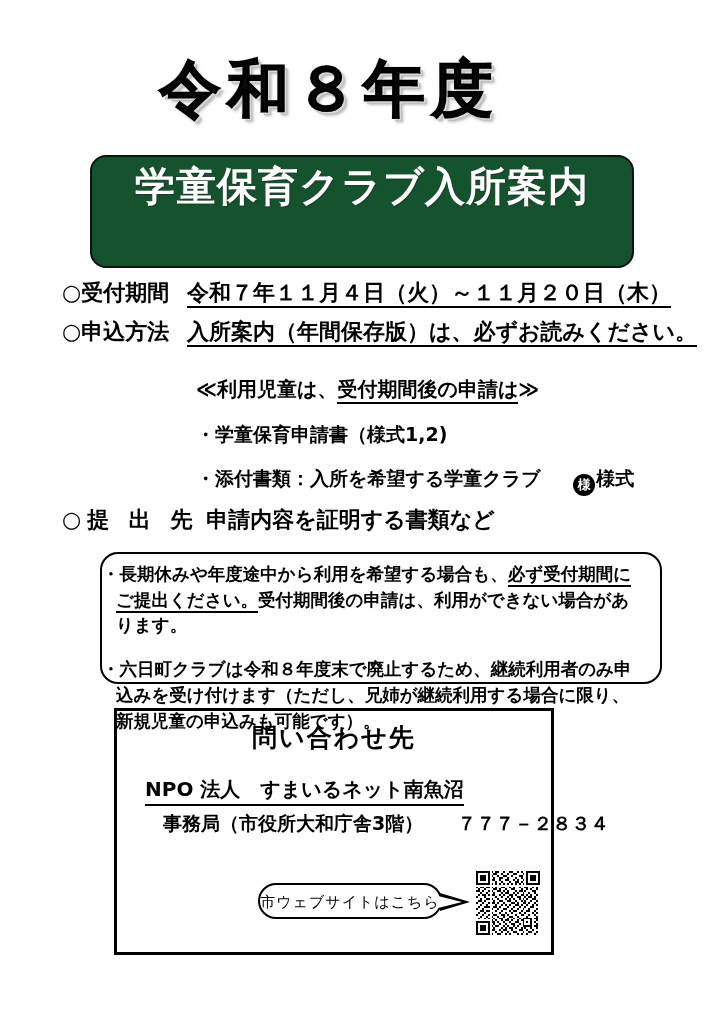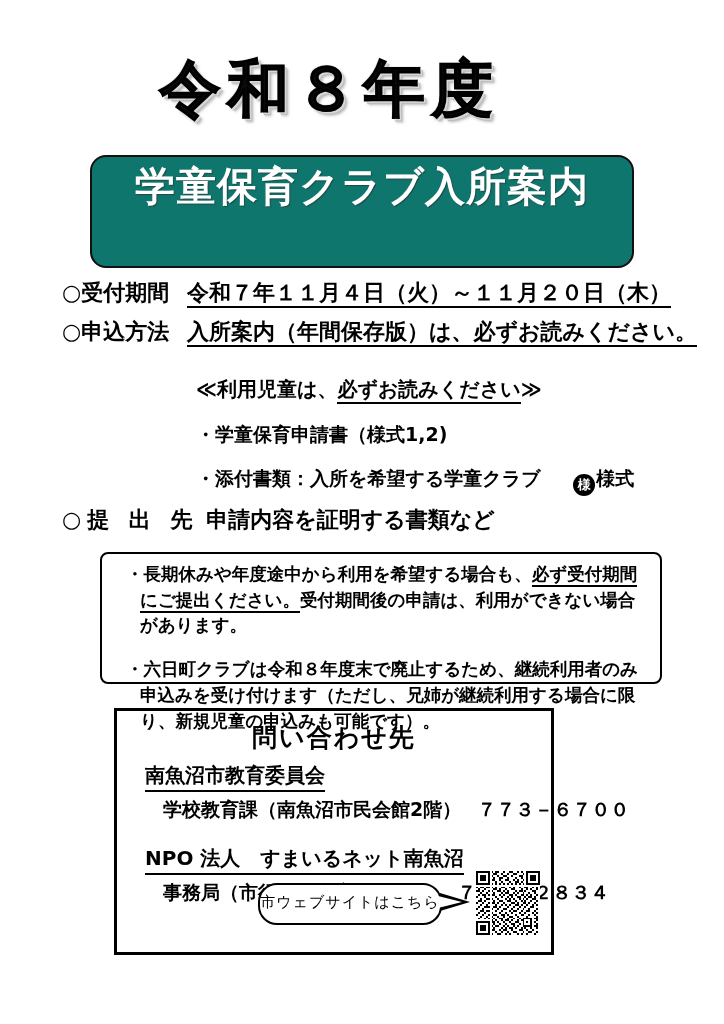--- a/index.html
+++ b/index.html
@@ -40,21 +40,21 @@
     line-height: 1;
   }
 
   
   .banner {
     position: absolute;
     left: 90px;
     top: 155px;
     width: 544px;
     height: 113px;
-    background: #0f766e;
+    background: #14532d;
     border: 2px solid #111111;
     border-radius: 16px;
     box-sizing: border-box;
     text-align: center;
     padding-top: 4px;
   }
   .banner-main {
     font-family: "DejaVu Sans", "Liberation Sans", sans-serif;
     font-size: 40px;
     font-weight: 700;
@@ -132,23 +132,23 @@
   }
 
   
   .notes-box {
     position: absolute;
     left: 100px;
     top: 552px;
     width: 562px;
     height: 132px;
     border: 2px solid #000;
-    border-radius: 8px;
+    border-radius: 18px;
     box-sizing: border-box;
-    padding: 8px 14px 6px 24px;
+    padding: 8px 14px 6px 0;
   }
   .note-item {
     font-family: "DejaVu Sans", "Liberation Sans", sans-serif;
     font-size: 17.5px;
     font-weight: 700;
     line-height: 1.47;
     text-indent: -14px;
     padding-left: 14px;
     letter-spacing: 0px;
   }
@@ -191,21 +191,21 @@
     white-space: nowrap;
   }
   .org-phone { margin-left: 16px; }
 
   
   .bubble {
     position: absolute;
     left: 258px;
     top: 883px;
     width: 184px;
-    height: 42px;
+    height: 36px;
     border: 2px solid #000;
     border-radius: 19px;
     box-sizing: border-box;
     font-family: "DejaVu Sans", "Liberation Sans", sans-serif;
     font-size: 15px;
     font-weight: 400;
     text-align: center;
     line-height: 34px;
     background: #fff;
     letter-spacing: 1px;
@@ -255,21 +255,21 @@
   <span class="field-label">○受付期間</span>
   <span class="field-value nogap">令和７年１１月４日（火）～１１月２０日（木）</span>
 </div>
 
 <div class="field-row row-method">
   <span class="field-label">○申込方法</span>
   <span class="field-value nogap">入所案内（年間保存版）は、必ずお読みください。</span>
 </div>
 
 <div class="sub-line sub-annual">
-  <span>≪利用児童は、</span><span class="u">必ずお読みください</span><span>≫</span>
+  <span>≪利用児童は、</span><span class="u">受付期間後の申請は</span><span>≫</span>
 </div>
 
 <div class="sub-line sub-form">・学童保育申請書（様式1,2)</div>
 
 <div class="sub-line sub-attach">
   <span>・添付書類：入所を希望する学童クラブ</span>
   <span style="display:inline-block;width:26px;"></span><span class="circle-mark">様</span><span>様式</span>
 </div>
 
 <div class="field-row row-submit">
@@ -282,26 +282,20 @@
     <span>・長期休みや年度途中から利用を希望する場合も、</span><span class="u">必ず受付期間にご提出ください。</span><span>受付期間後の申請は、利用ができない場合があります。</span>
   </div>
   <div class="note-item">
     <span>・六日町クラブは令和８年度末で廃止するため、継続利用者のみ申込みを受け付けます（ただし、兄姉が継続利用する場合に限り、新規児童の申込みも可能です）。</span>
   </div>
 </div>
 
 <div class="contact-box">
   <div class="contact-heading">問い合わせ先</div>
 
-  <div class="org-block">
-    <div><span class="org-name">南魚沼市教育委員会</span></div>
-    <div class="org-detail">
-      <span>学校教育課（南魚沼市民会館2階）</span><span class="org-phone">７７３－６７００</span>
-    </div>
-  </div>
 
   <div class="org-block second">
     <div><span class="org-name">NPO 法人　すまいるネット南魚沼</span></div>
     <div class="org-detail">
       <span>事務局（市役所大和庁舎3階）</span><span class="org-phone" style="margin-left:34px;">７７７－２８３４</span>
     </div>
   </div>
 </div>
 
 <div class="bubble">市ウェブサイトはこちら</div>

